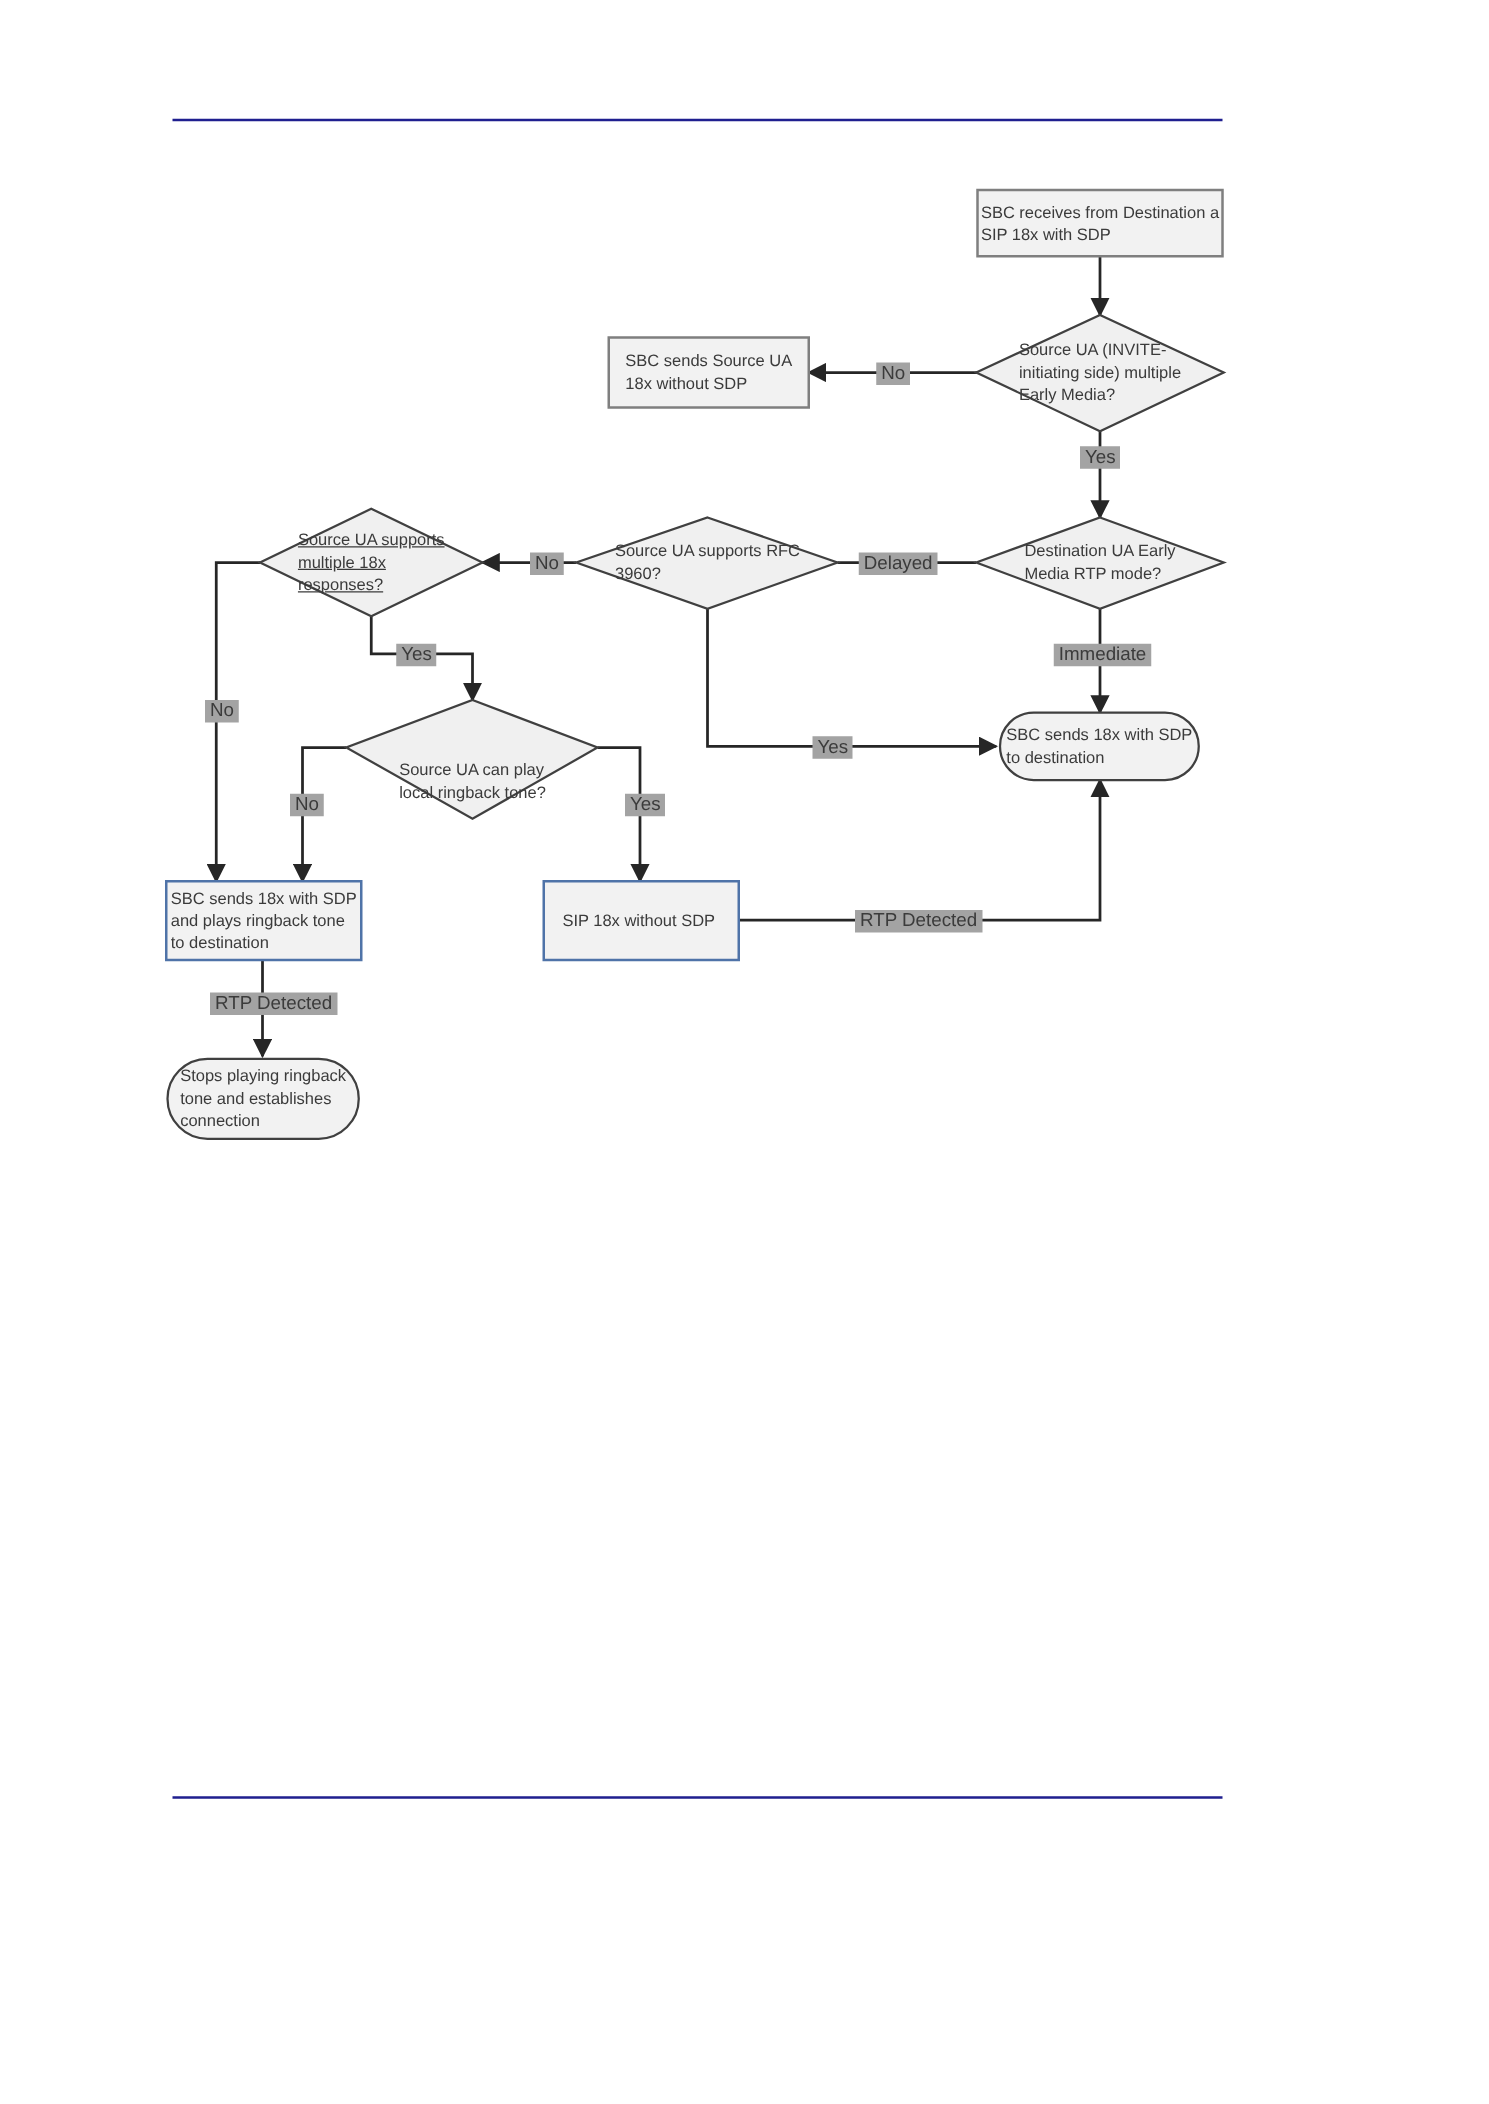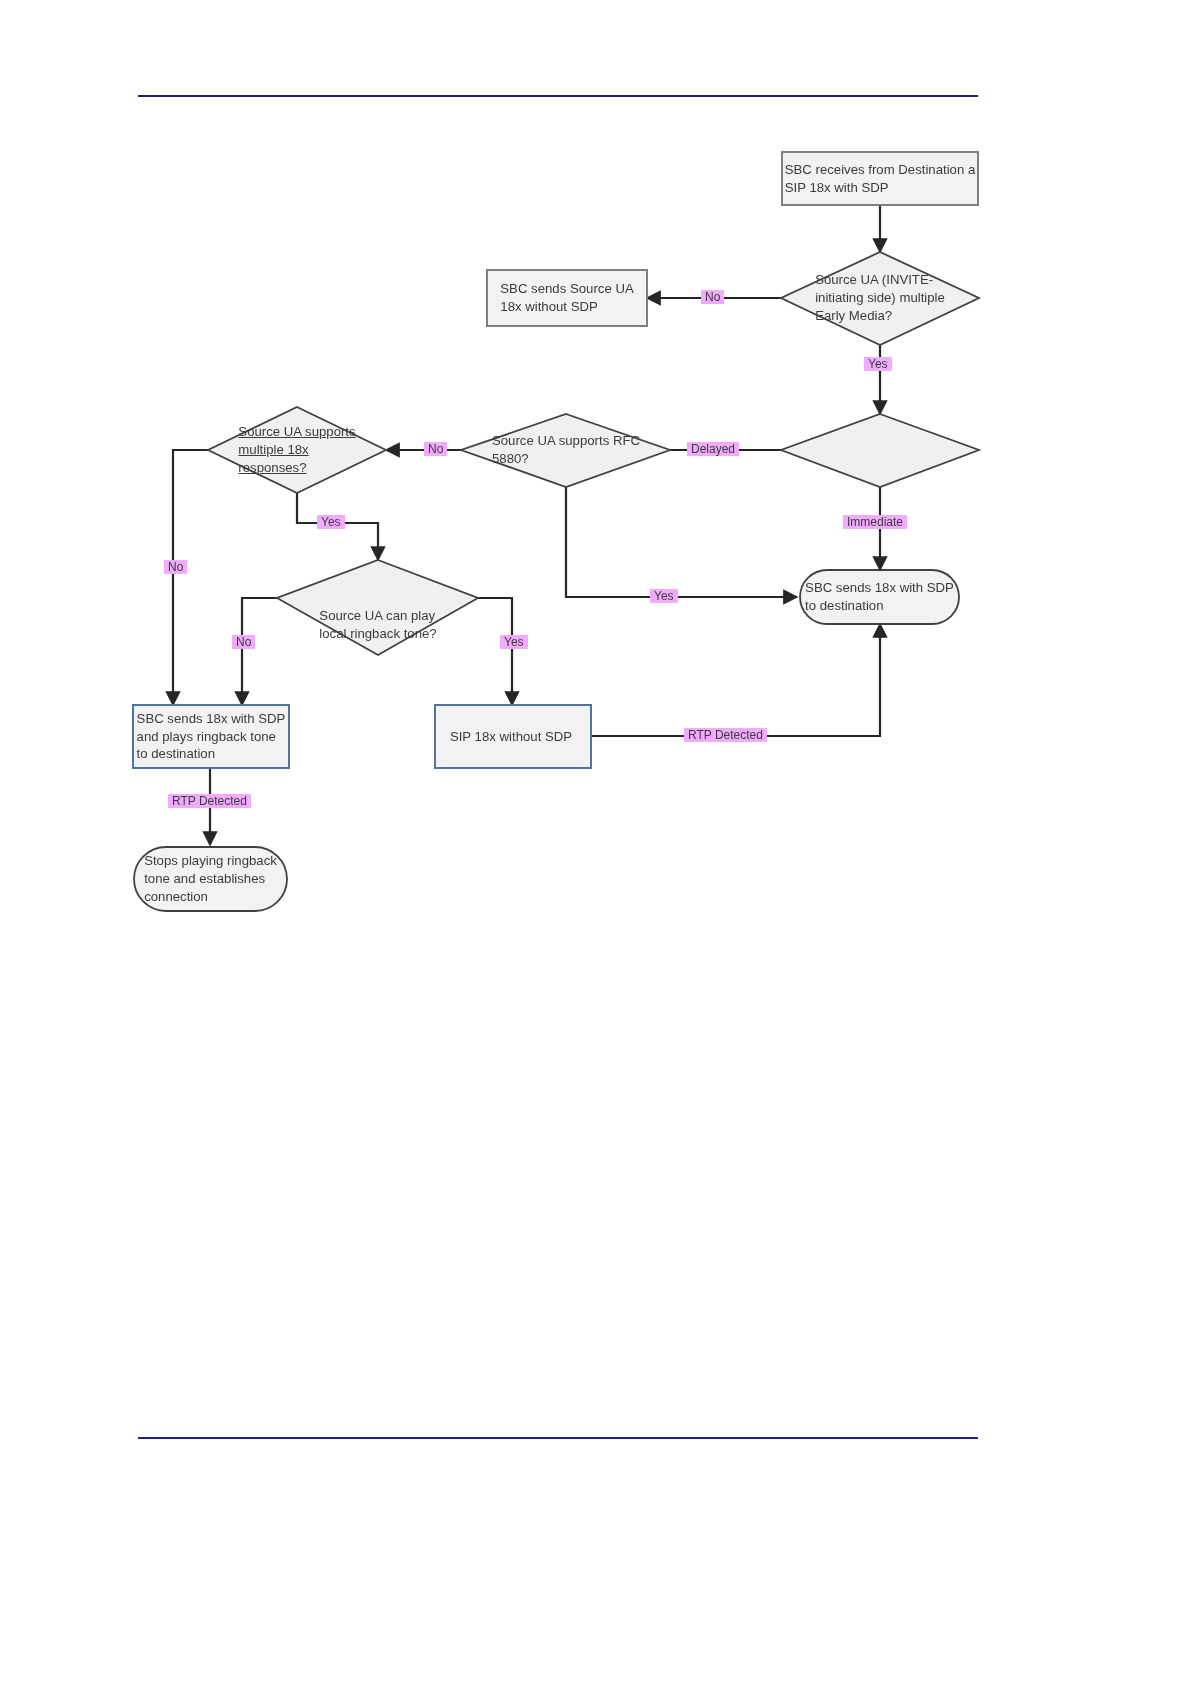--- a/index.html
+++ b/index.html
@@ -47,24 +47,24 @@
     text-align: left;
     color: #3b3b3b;
     font-size: 13.2px;
     line-height: 1.36;
     white-space: pre-line;
     pointer-events: none;
   }
   .edge-label {
     position: absolute;
     color: #3b3b3b;
-    font-size: 12px;
+    font-size: 15px;
     line-height: 1.2;
     text-align: center;
-    background: #f0abfc;
+    background: #a3a3a3;
     padding: 0 4px;
     white-space: nowrap;
   }
 </style>
 </head>
 <body>
 
 <div id="page">
 
   <div class="rule" id="header-rule"></div>
@@ -132,23 +132,25 @@
   <div class="node-label" style="left:782px; top:152px; width:196px; height:53px;">SBC receives from Destination a
 SIP 18x with SDP</div>
 
   <div class="node-label" style="left:793px; top:262px; width:174px; height:72px;">Source UA (INVITE-
 initiating side) multiple
 Early Media?</div>
 
   <div class="node-label" style="left:487px; top:270px; width:160px; height:56px;">SBC sends Source UA
 18x without SDP</div>
 
+  <div class="node-label" style="left:795px; top:425px; width:170px; height:50px;">Destination UA Early
+Media RTP mode?</div>
 
   <div class="node-label" style="left:482px; top:425px; width:168px; height:50px;">Source UA supports RFC
-5880?</div>
+3960?</div>
 
   <div class="node-label" style="left:218px; top:419px; width:158px; height:62px;text-decoration:underline;">Source UA supports
 multiple 18x
 responses?</div>
 
   <div class="node-label" style="left:294px; top:566px; width:168px; height:46px;margin-top:36px;">Source UA can play
 local ringback tone?</div>
 
   <div class="node-label" style="left:800px; top:570px; width:159px; height:54px;">SBC sends 18x with SDP
 to destination</div>

